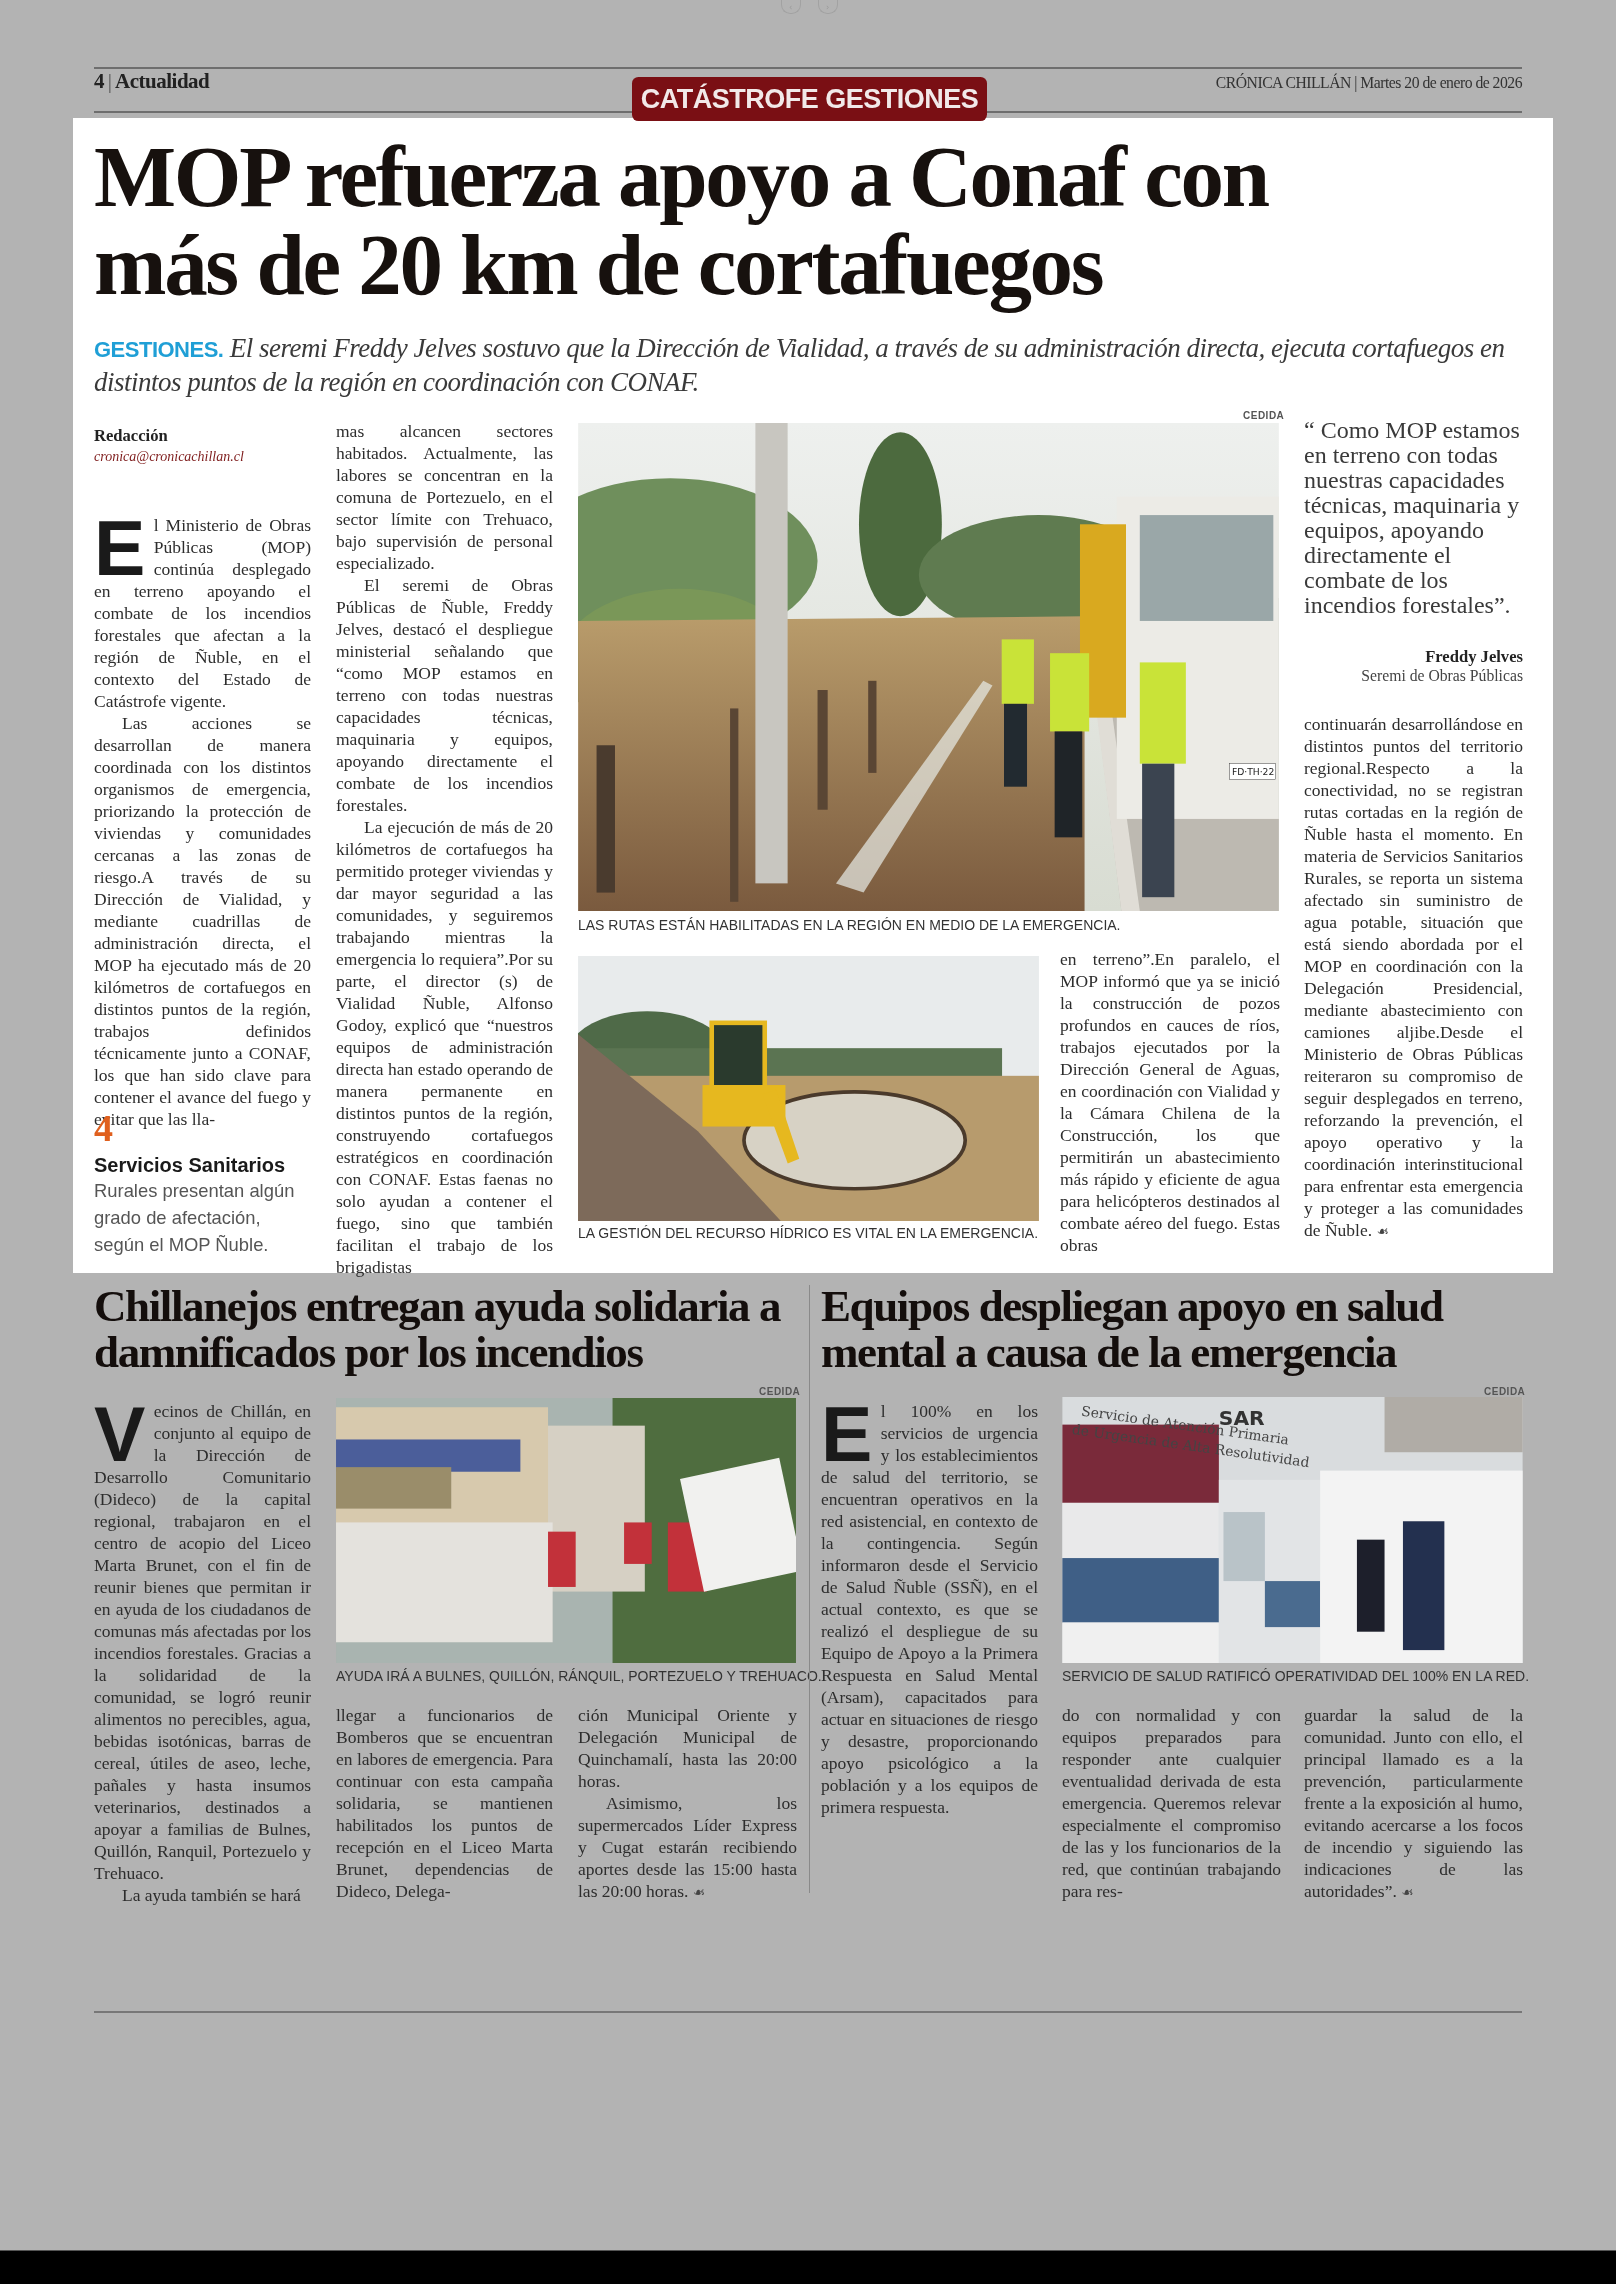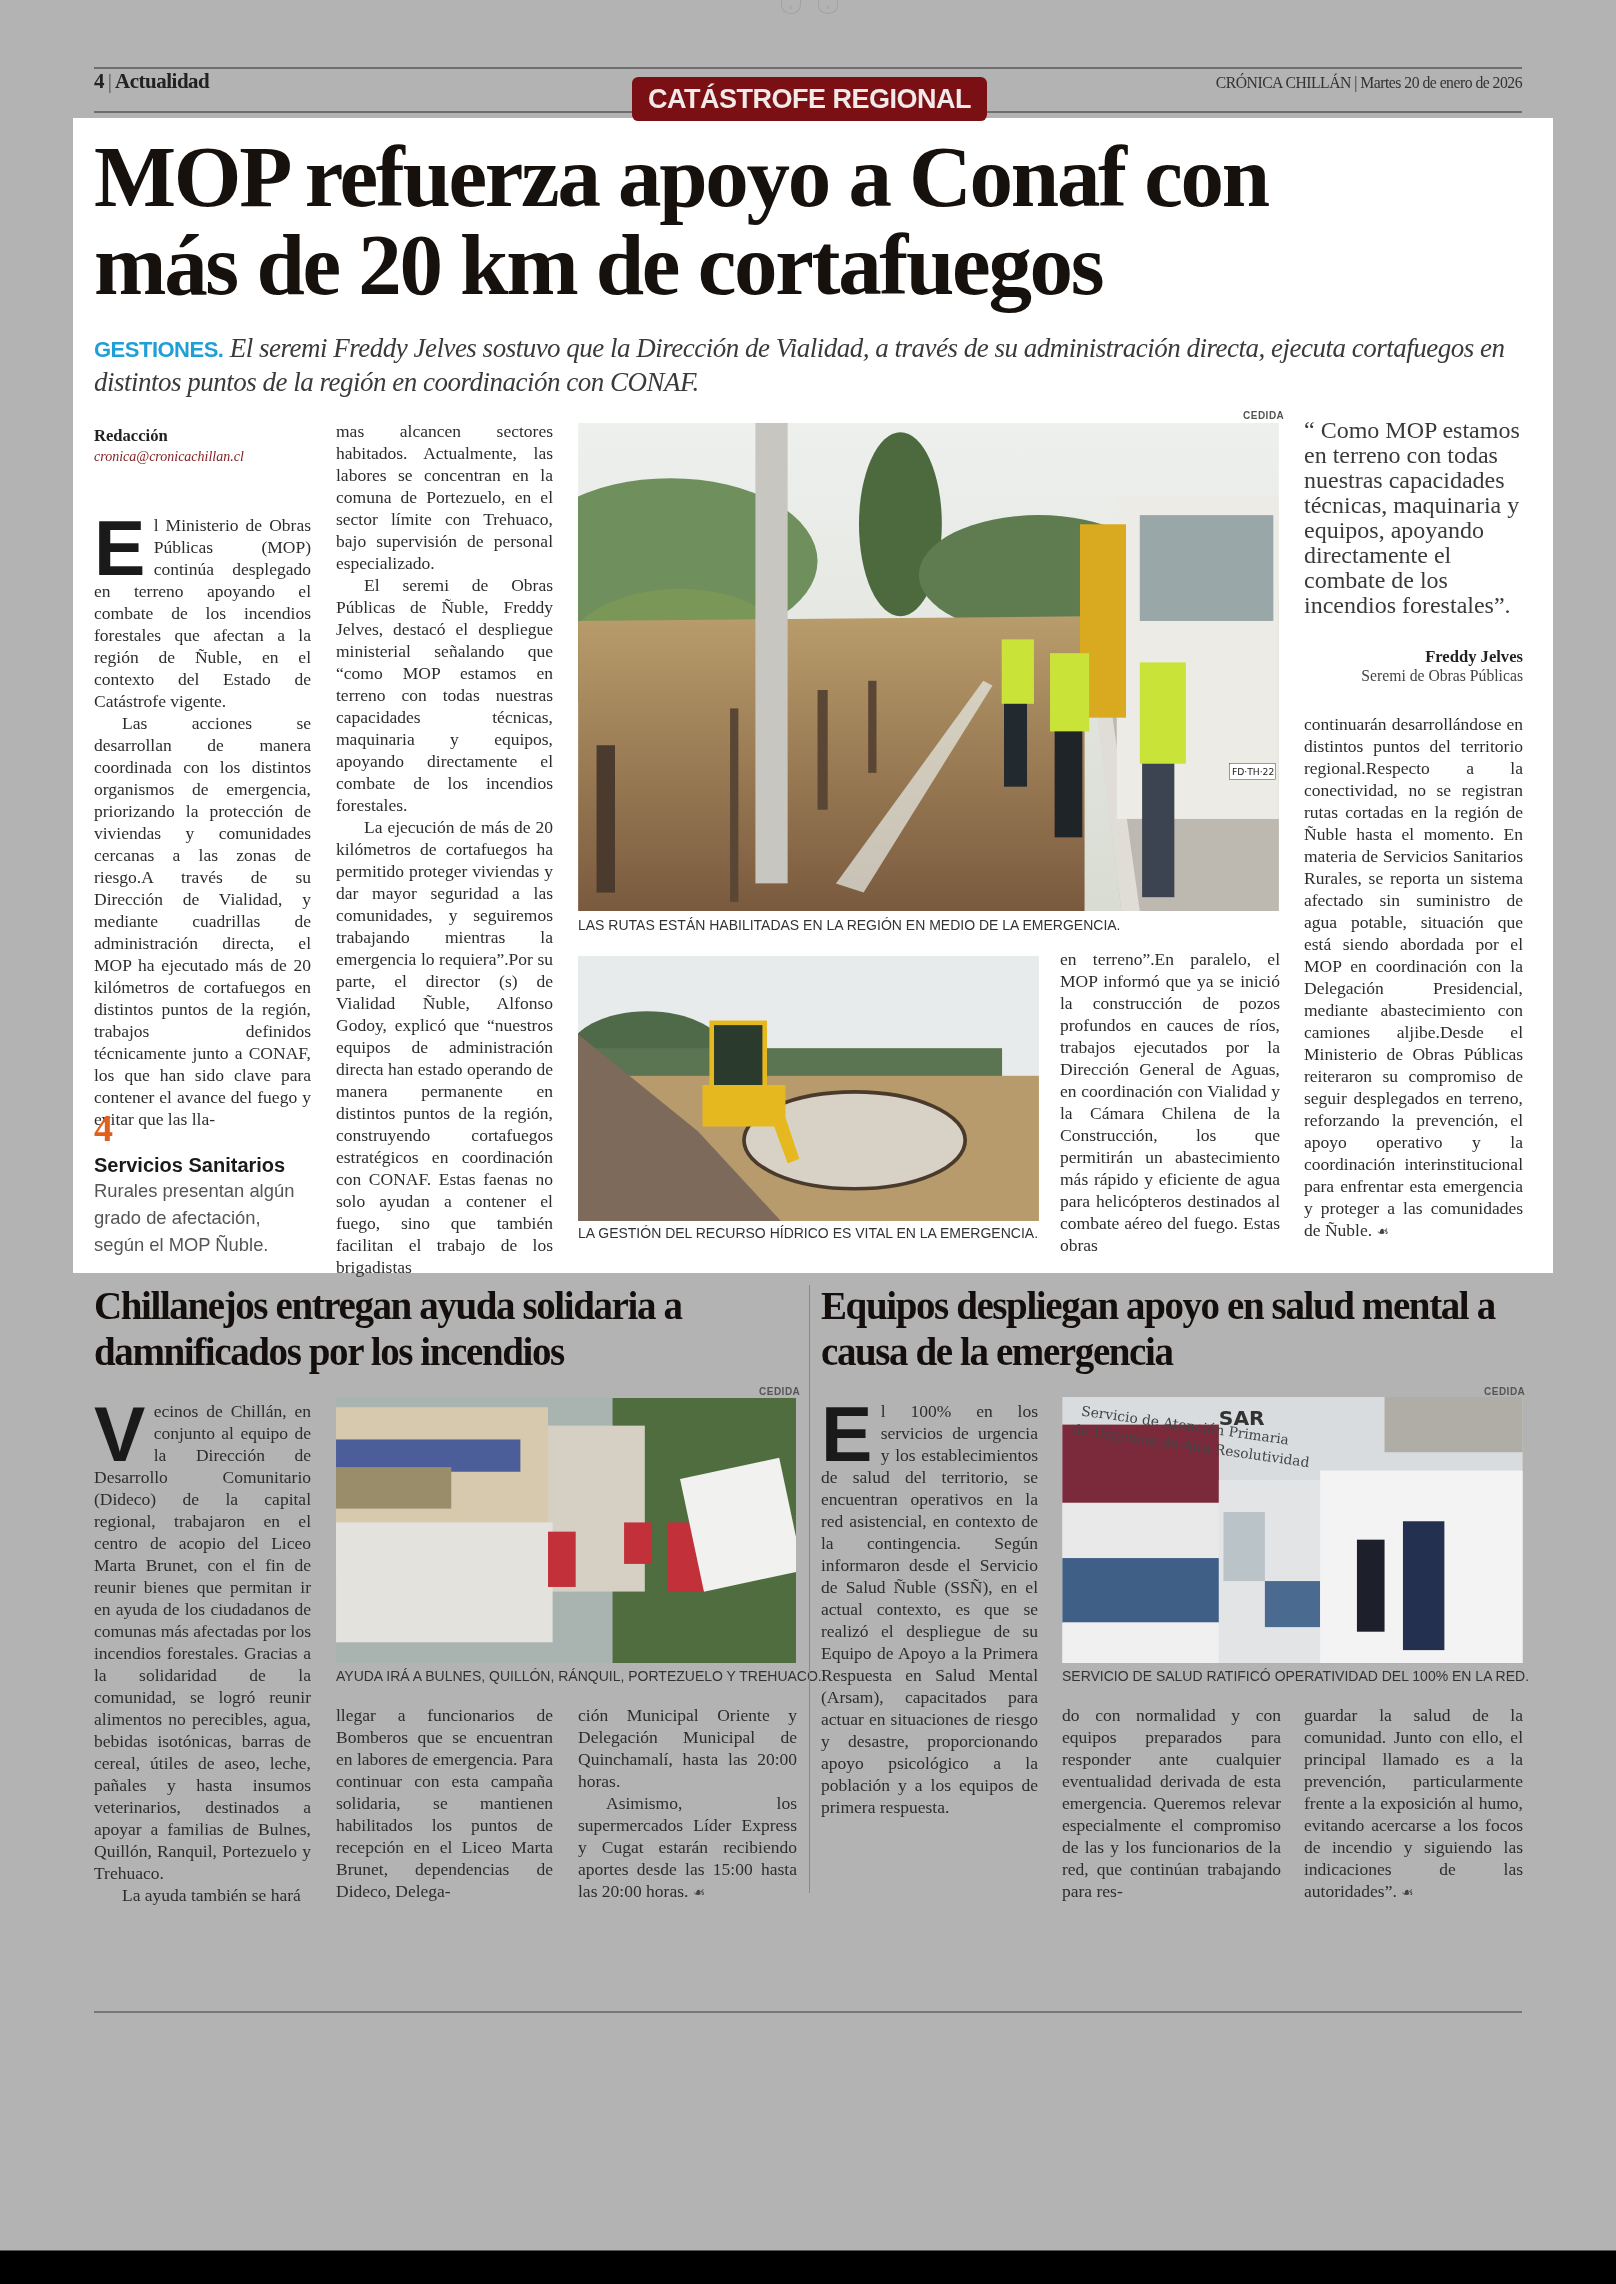--- a/index.html
+++ b/index.html
@@ -83,21 +83,21 @@
     font-family: "Liberation Serif", serif;
   }
   .quote-author .n { font-weight: bold; font-size: 16.6px; color: #222; }
   .quote-author .r { font-size: 15.7px; color: #444; }
   .factbox { position: absolute; left: 94px; top: 1108px; width: 221px; }
   .factbox .num { font-family: "Liberation Serif", serif; font-weight: bold; font-size: 38px; color: #e0601e; line-height: 41px; }
   .factbox .title { font-family: "Liberation Sans", sans-serif; font-weight: bold; font-size: 20px; color: #1a1a1a; margin-top: 4.6px; }
   .factbox .text { font-family: "Liberation Sans", sans-serif; font-size: 18.4px; line-height: 27px; color: #555; }
   .end-mark { font-family: "DejaVu Sans", sans-serif; font-size: 14px; color: #444; }
   .sub-headline {
-    position: absolute; font-family: "Liberation Serif", serif; font-weight: bold; font-size: 39px;
+    position: absolute; font-family: "Liberation Serif", serif; font-weight: bold; font-size: 45px;
     line-height: 46px; color: #140e0c; letter-spacing: -1.4px;
   }
   .vdivider { position: absolute; left: 809px; top: 1285px; width: 1.4px; height: 608px; background: #8a8a8a; }
   .bottom-rule { position: absolute; left: 94px; top: 2011px; width: 1428px; height: 2.3px; background: #777; }
   .bottom-bar { position: absolute; left: 0; top: 2250px; width: 1616px; height: 34px; background: #000; border-top: 1.4px solid #555; }
 </style>
 </head>
 <body>
 
 <div class="nav-btn" style="left:781px;">
@@ -110,21 +110,21 @@
 <div class="rule" style="top:67px;"></div>
 <div class="folio">
   <span>4</span><span class="sep">|</span><span>Actualidad</span>
 </div>
 <div class="masthead">
   <span>CRÓNICA CHILLÁN</span>
   <span>|</span>
   <span>Martes 20 de enero de 2026</span>
 </div>
 <div class="rule" style="top:111px;"></div>
-<div class="section-tag">CATÁSTROFE REGIONAL</div>
+<div class="section-tag">CATÁSTROFE GESTIONES</div>
 
 <div class="main-panel"></div>
 
 <h1 class="headline" style="margin:0;">
   <span>MOP refuerza apoyo a Conaf con</span><br>
   <span>más de 20 km de cortafuegos</span>
 </h1>
 
 <div class="deck">
   <span class="kicker">GESTIONES.</span>

